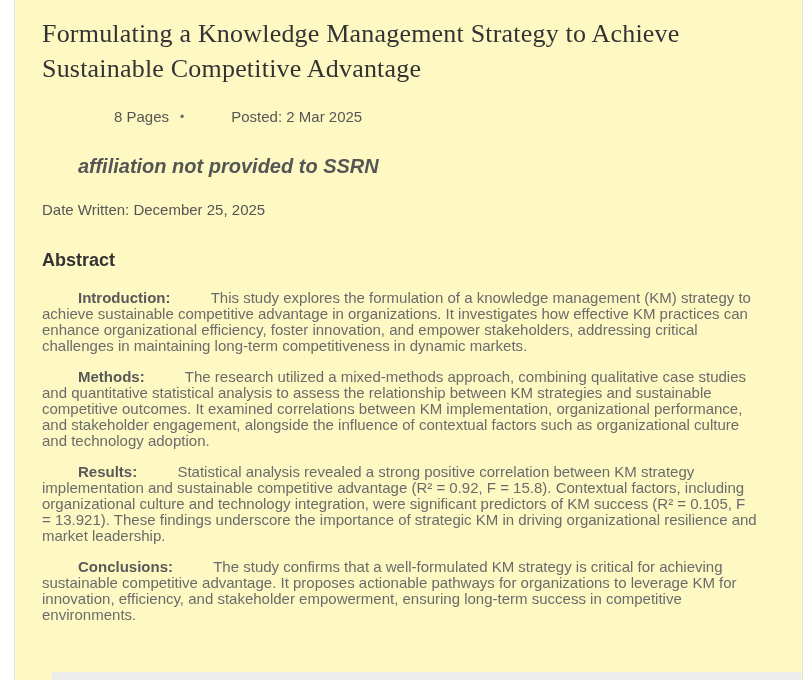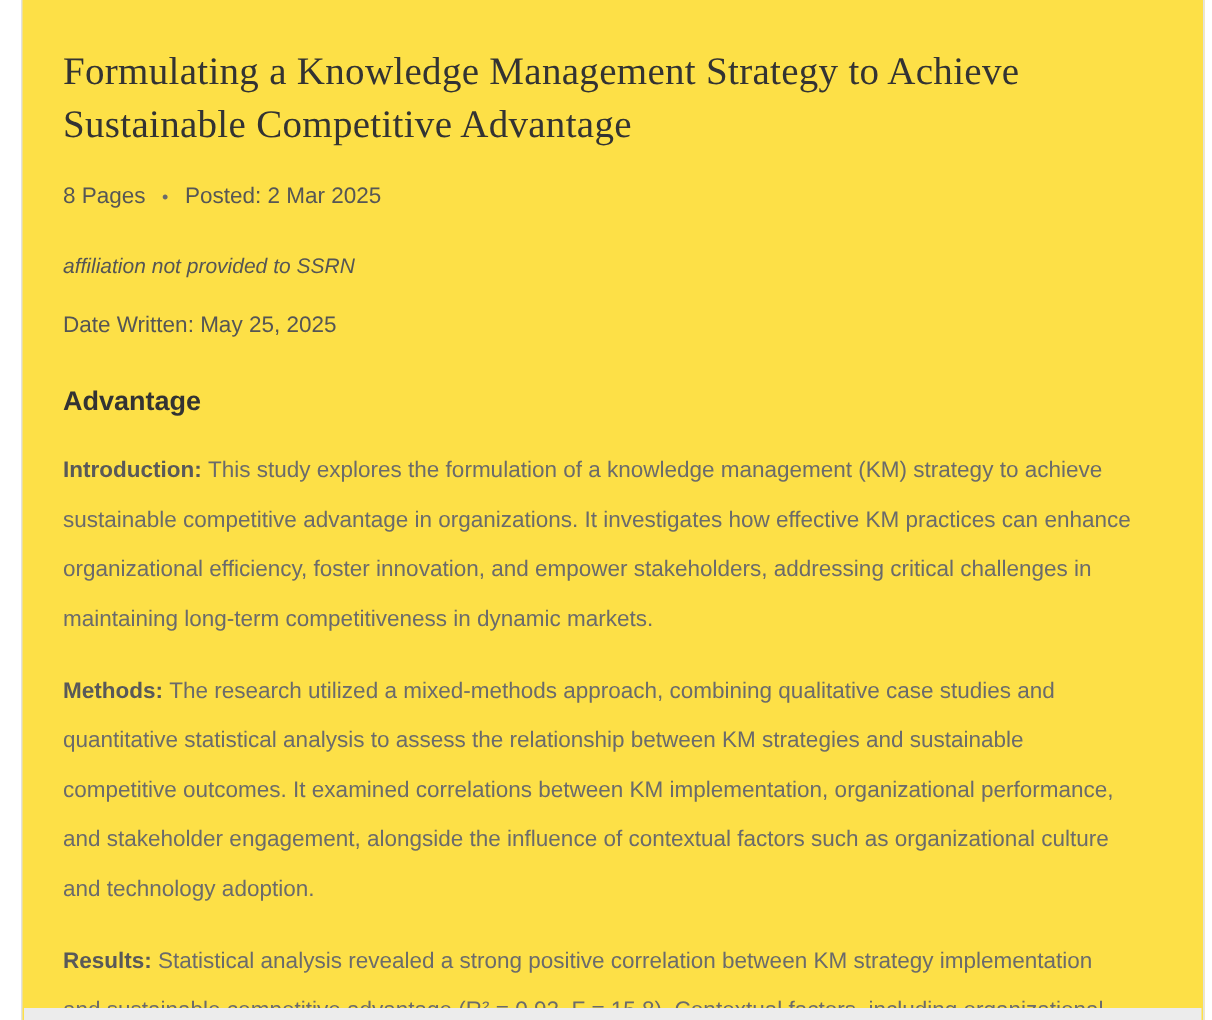--- a/index.html
+++ b/index.html
@@ -1,33 +1,33 @@
 <!DOCTYPE html>
 <html><head>
 <meta charset="utf-8">
 <style>
-  * { box-sizing: border-box; }
+  * { box-sizing: border-box; margin-left: 36px; }
   html, body {
     margin: 0;
     padding: 0;
     width: 808px;
     height: 680px;
     background: #ffffff;
     font-family: "Liberation Sans", sans-serif;
     overflow: hidden;
   }
   .card {
     position: relative;
     margin-left: 14px;
     width: 789px;
     height: 680px;
-    background: #fde047;
+    background: #fef9c3;
     border-left: 1px solid #e2e2e2;
     border-right: 1px solid #e2e2e2;
-    padding: 30px 45px 0 27px;
+    padding: 16px 45px 0 27px;
   }
   .paper-title {
     font-family: "Liberation Serif", serif;
     font-weight: 400;
     font-size: 26px;
     line-height: 35px;
     color: #333333;
     margin: 0 0 22px 0;
     letter-spacing: 0.2px;
   }
@@ -46,38 +46,39 @@
   .author-name {
     font-size: 17px;
     color: #2474b5;
     text-decoration: none;
     cursor: pointer;
     display: inline-block;
     margin-bottom: 4px;
   }
   .affiliation {
     font-style: italic;
-    font-size: 14px;
+    font-size: 20px;
     color: #555555;
     margin: 0 0 23px 0;
+    font-weight: bold;
   }
   .date-written {
     font-size: 15px;
     color: #555555;
     margin: 0 0 32px 0;
   }
   .abstract-heading {
     font-size: 18px;
     font-weight: 700;
     color: #333333;
     margin: 0 0 19px 0;
   }
   .abs-para {
     font-size: 15px;
-    line-height: 33px;
+    line-height: 16px;
     color: #6b6b6b;
     margin: 0 0 15px 0;
   }
   .abs-label {
     font-weight: 700;
     color: #595959;
     margin-right: 0.28em;
   }
   .bottom-strip {
     position: absolute;
@@ -98,23 +99,23 @@
   <div class="meta-row">
     <span>8 Pages</span>
     <span class="meta-sep">•</span>
     <span>Posted: 2 Mar 2025</span>
   </div>
 
   <div>
     <p class="affiliation">affiliation not provided to SSRN</p>
   </div>
 
-  <p class="date-written">Date Written: May 25, 2025</p>
+  <p class="date-written">Date Written: December 25, 2025</p>
 
-  <h2 class="abstract-heading">Advantage</h2>
+  <h2 class="abstract-heading">Abstract</h2>
 
   <p class="abs-para">
     <strong class="abs-label">Introduction:</strong><span>This study explores the formulation of a knowledge management (KM) strategy to achieve sustainable competitive advantage in organizations. It investigates how effective KM practices can enhance organizational efficiency, foster innovation, and empower stakeholders, addressing critical challenges in maintaining long-term competitiveness in dynamic markets.</span>
   </p>
 
   <p class="abs-para">
     <strong class="abs-label">Methods:</strong><span>The research utilized a mixed-methods approach, combining qualitative case studies and quantitative statistical analysis to assess the relationship between KM strategies and sustainable competitive outcomes. It examined correlations between KM implementation, organizational performance, and stakeholder engagement, alongside the influence of contextual factors such as organizational culture and technology adoption.</span>
   </p>
 
   <p class="abs-para">

